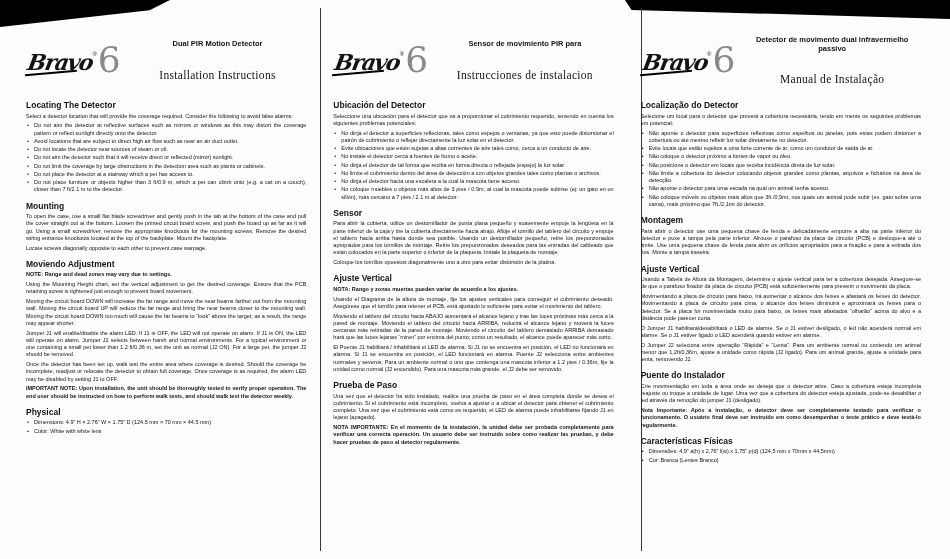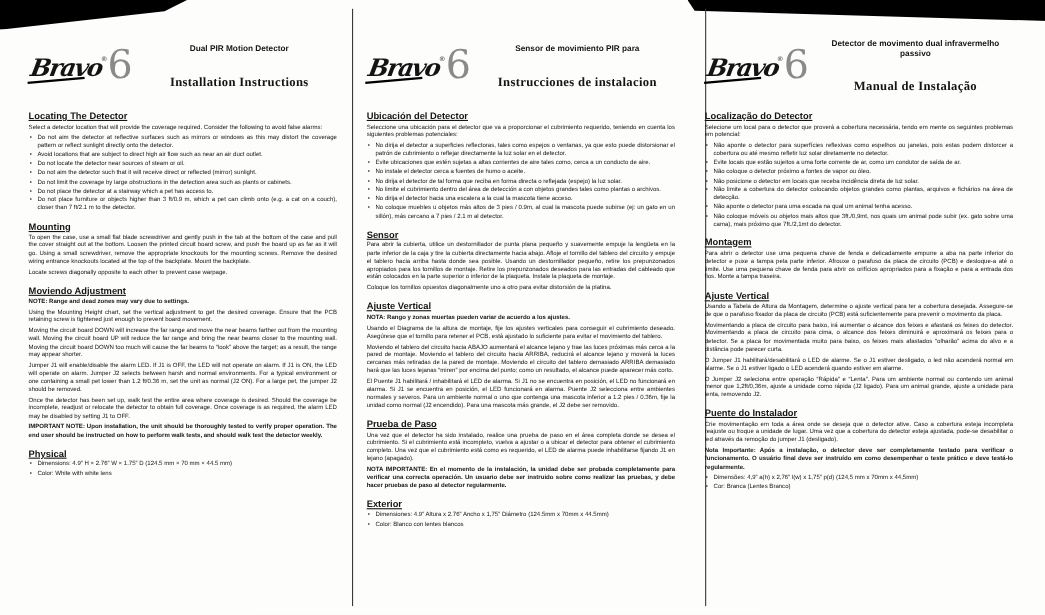--- a/index.html
+++ b/index.html
@@ -23,24 +23,24 @@
   .brand-wrap { position:relative; display:inline-block; }
   .brand { font-family:"DejaVu Serif", serif; font-style:italic; font-weight:bold;
            font-size:22px; letter-spacing:-1.5px; display:inline-block; transform:skewX(-10deg); }
   .brand-wrap::after { content:""; position:absolute; left:-3px; bottom:1px; width:52px; height:2px;
            background:#000; transform:rotate(-5deg); }
   .brand-reg { font-size:6px; vertical-align:top; position:relative; top:2px; }
   .brand-num { font-family:"DejaVu Serif", serif; font-size:36px; line-height:0.85; color:#8a8a8a;
            margin-left:1px; font-weight:normal; }
   .titles { flex:1; text-align:center; padding:0 2px; }
   .title-line1 { font-size:7.5px; font-weight:bold; line-height:1.25; }
-  .title-line2 { font-family:"Liberation Serif", serif; font-size:11.5px; font-weight:bold;
+  .title-line2 { font-family:"Liberation Serif", serif; font-size:11.5px; font-weight:normal;
            letter-spacing:0.3px; margin-top:20px; }
 
-  .heading { font-size:8.5px; font-weight:bold; margin:7px 0 2.5px;text-decoration:underline; }
+  .heading { font-size:8.5px; font-weight:bold; margin:7px 0 2.5px; }
   .para { font-size:5.5px; line-height:1.32; text-align:justify; margin-bottom:2.5px; }
   .para.bold { font-weight:bold; }
   .blist { list-style:none; margin:0 0 2.5px 0; }
   .bitem { position:relative; font-size:5.5px; line-height:1.32; text-align:justify; padding-left:8px; margin-bottom:1px; }
   .bitem::before { content:"•"; position:absolute; left:1px; top:0; font-size:5.5px; }
 </style>
 </head>
 <body>
 
 <div class="page">
@@ -131,27 +131,20 @@
           <p class="para bold">NOTA: Rango y zonas muertas pueden variar de acuerdo a los ajustes.</p>
           <p class="para">Usando el Diagrama de la altura de montaje, fije los ajustes verticales para conseguir el cubrimiento deseado. Asegúrese que el tornillo para retener el PCB, está ajustado lo suficiente para evitar el movimiento del tablero.</p>
           <p class="para">Moviendo el tablero del circuito hacia ABAJO aumentará el alcance lejano y trae las luces próximas más cerca a la pared de montaje. Moviendo el tablero del circuito hacia ARRIBA, reducirá el alcance lejano y moverá la luces cercanas más retiradas de la pared de montaje. Moviendo el circuito del tablero demasiado ARRIBA demasiado hará que las luces lejanas “miren” por encima del punto; como un resultado, el alcance puede aparecer más corto.</p>
           <p class="para">El Puente J1 habilitará / inhabilitará el LED de alarma. Si J1 no se encuentra en posición, el LED no funcionará en alarma. Si J1 se encuentra en posición, el LED funcionará en alarma. Puente J2 selecciona entre ambientes normales y severos. Para un ambiente normal o uno que contenga una mascota inferior a 1.2 pies / 0.36m, fije la unidad como normal (J2 encendido). Para una mascota más grande, el J2 debe ser removido.</p>
         </div>
         <div class="sec">
           <h3 class="heading">Prueba de Paso</h3>
           <p class="para">Una vez que el detector ha sido instalado, realice una prueba de paso en el área completa donde se desea el cubrimiento. Si el cubrimiento está incompleto, vuelva a ajustar o a ubicar el detector para obtener el cubrimiento completo. Una vez que el cubrimiento está como es requerido, el LED de alarma puede inhabilitarse fijando J1 en lejano (apagado).</p>
           <p class="para bold">NOTA IMPORTANTE: En el momento de la instalación, la unidad debe ser probada completamente para verificar una correcta operación. Un usuario debe ser instruido sobre como realizar las pruebas, y debe hacer pruebas de paso al detector regularmente.</p>
         </div>
-        <div class="sec">
-          <h3 class="heading">Exterior</h3>
-          <ul class="blist">
-            <li class="bitem">Dimensiones: 4.9” Altura x 2.76” Ancho x 1,75” Diámetro (124.5mm x 70mm x 44.5mm)</li>
-            <li class="bitem">Color: Blanco con lentes blancos</li>
-          </ul>
-        </div>
       </section>
       <section class="column">
         <div class="col-header">
           <div class="logo">
             <span class="brand-wrap"><span class="brand">Bravo</span><sup class="brand-reg">®</sup></span>
             <span class="brand-num">6</span>
           </div>
           <div class="titles">
             <div class="title-line1">Detector de movimento dual infravermelho passivo</div>
             <div class="title-line2">Manual de Instalação</div>
@@ -180,20 +173,21 @@
           <p class="para">Movimentando a placa de circuito para baixo, irá aumentar o alcance dos feixes e afastará os feixes do detector. Movimentando a placa de circuito para cima, o alcance dos feixes diminuirá e aproximará os feixes para o detector. Se a placa for movimentada muito para baixo, os feixes mais afastados “olharão” acima do alvo e a distância pode parecer curta.</p>
           <p class="para">O Jumper J1 habilitará/desabilitará o LED de alarme. Se o J1 estiver desligado, o led não acenderá normal em alarme. Se o J1 estiver ligado o LED acenderá quando estiver em alarme.</p>
           <p class="para">O Jumper J2 seleciona entre operação “Rápida” e “Lenta”. Para um ambiente normal ou contendo um animal menor que 1,2ft/0,36m, ajuste a unidade como rápida (J2 ligado). Para um animal grande, ajuste a unidade para lenta, removendo J2.</p>
         </div>
         <div class="sec">
           <h3 class="heading">Puente do Instalador</h3>
           <p class="para">Crie movimentação em toda a área onde se deseja que o detector ative. Caso a cobertura esteja incompleta reajuste ou troque a unidade de lugar. Uma vez que a cobertura do detector esteja ajustada, pode-se desabilitar o led através da remoção do jumper J1 (desligado).</p>
           <p class="para bold">Nota Importante: Após a instalação, o detector deve ser completamente testado para verificar o funcionamento. O usuário final deve ser instruído em como desempenhar o teste prático e deve testá-lo regularmente.</p>
         </div>
         <div class="sec">
+          <h3 class="heading">Características Físicas</h3>
           <ul class="blist">
             <li class="bitem">Dimensões: 4,9” a(h) x 2,76” l(w) x 1,75” p(d) (124,5 mm x 70mm x 44,5mm)</li>
             <li class="bitem">Cor: Branca (Lentes Branco)</li>
           </ul>
         </div>
       </section>
     </div>
 </div>
 
 </body></html>

